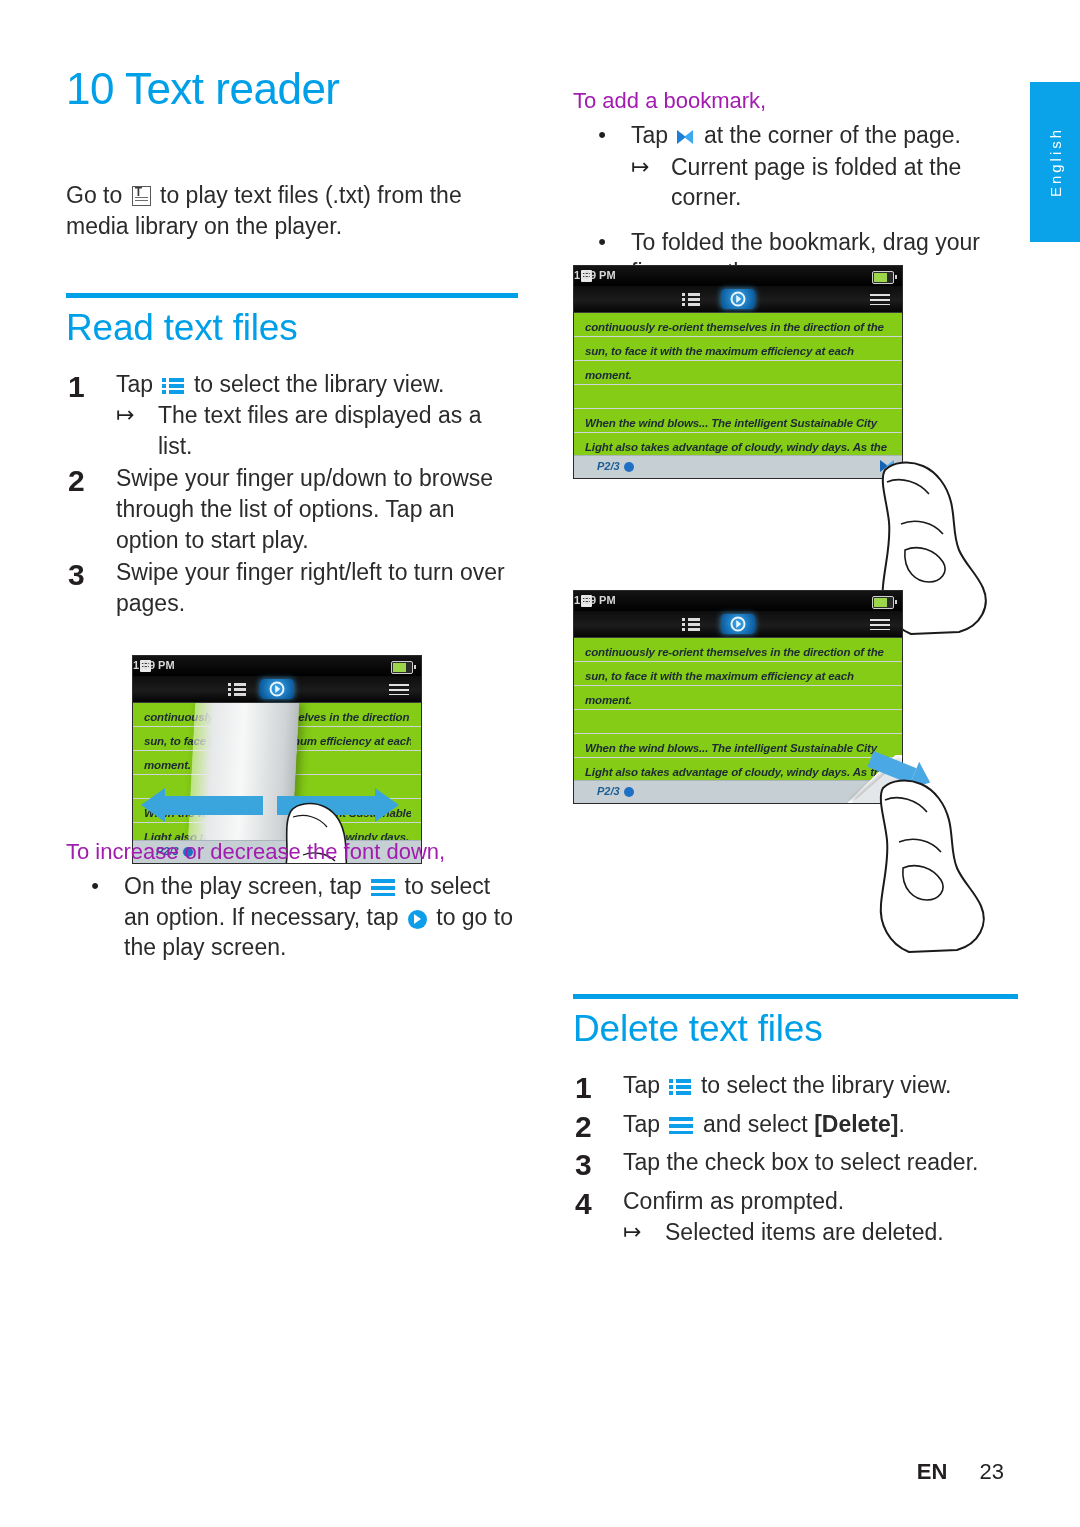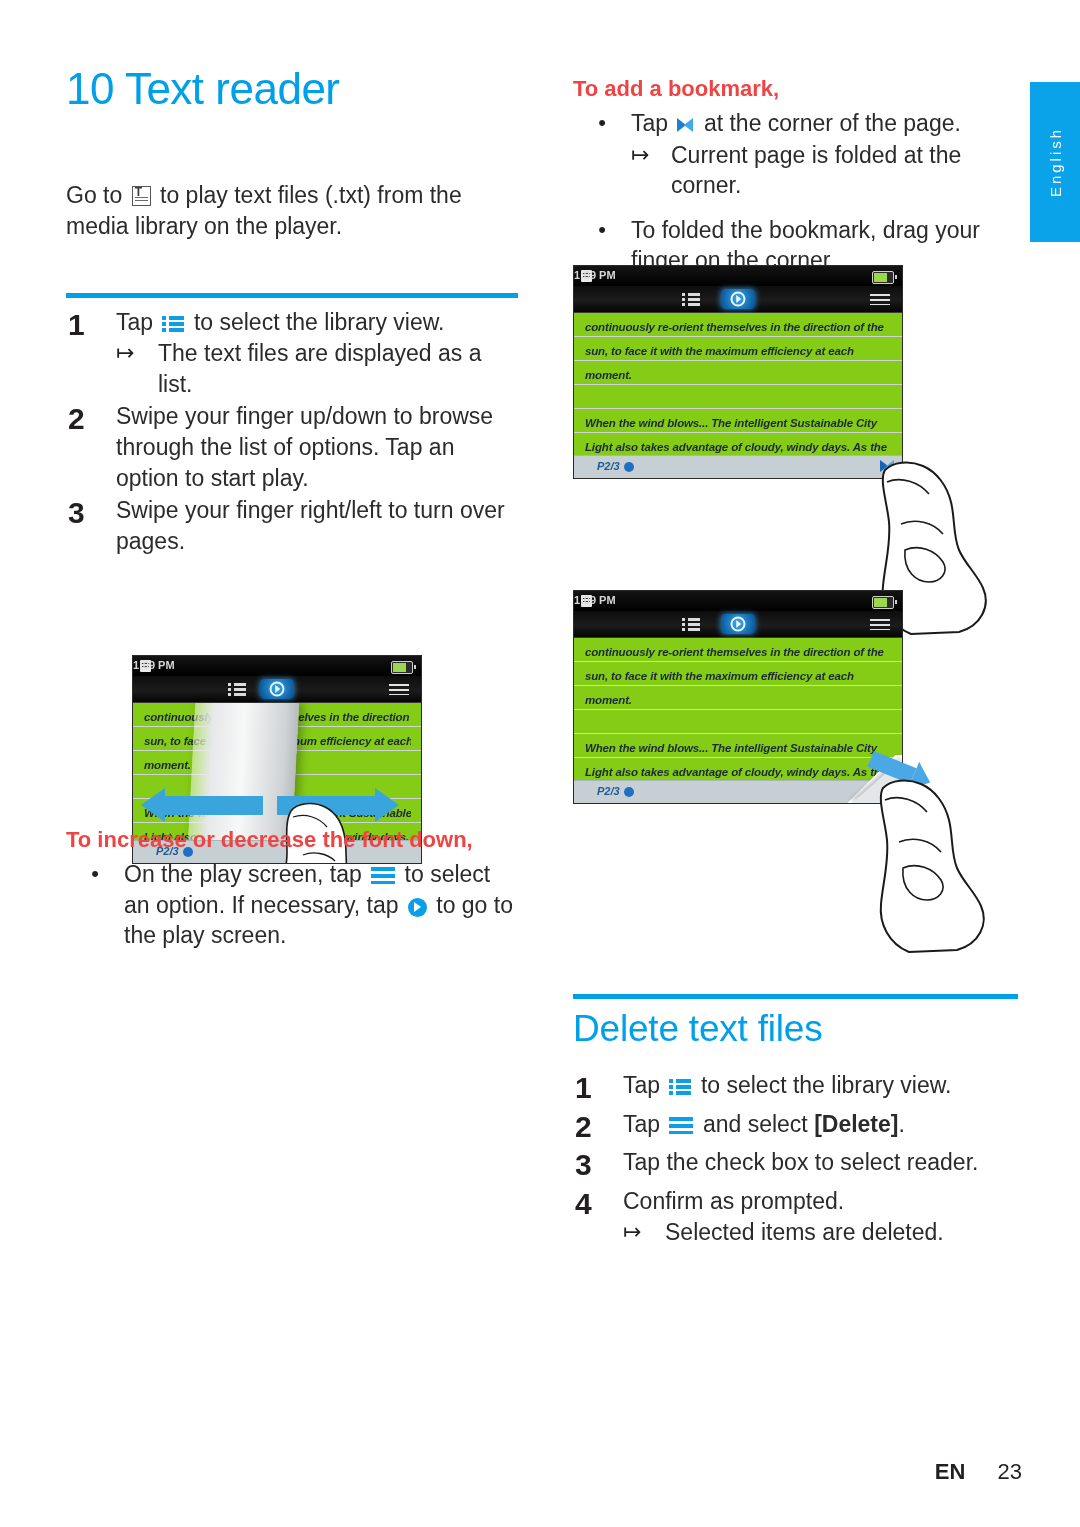--- a/index.html
+++ b/index.html
@@ -107,23 +107,23 @@
   }
   .substep-text {
     flex: 1 1 auto;
     font-size: 23px;
     line-height: 1.33;
   }
 
   
   .bullet-head {
     font-size: 22px;
-    font-weight: 700;
-    color: #ef4444;
-    margin: 0 0 6px 0;
+    font-weight: 400;
+    color: #a21caf;
+    margin: 12px 0 6px 0;
   }
   .bullets { margin: 0; padding: 0; list-style: none; }
   .bullet {
     display: flex;
     align-items: flex-start;
     margin-bottom: 6px;
   }
   .bullet-dot {
     flex: 0 0 58px;
     font-size: 22px;
@@ -501,21 +501,21 @@
     position:absolute;
     left: 50%;
     top: 50%;
     translate: -50% -50%;
     white-space: nowrap;
   }
 
   
   .footer {
     position: absolute;
-    right: 58px;
+    right: 76px;
     bottom: 42px;
     font-size: 22px;
     color: #231f20;
     margin-top: 39px;
   }
   .footer .en { font-weight: 700; margin-right: 26px; }
   .footer .pg { font-weight: 400; }
 </style>
 </head>
 <body>
@@ -529,20 +529,21 @@
       <span>Text reader</span>
     </h1>
 
     <p class="intro">
       <span>Go to</span>
       <span class="ic ic-txtfile"></span>
       <span>to play text files (.txt) from the media library on the player.</span>
     </p>
 
     <div class="rule"></div>
+    <h2 class="section-title">Read text files</h2>
 
     <ol class="steps">
 
       <li class="step">
         <div class="step-num">1</div>
         <div class="step-body">
           <span>Tap</span>
           <span class="ic ic-grid"></span>
           <span>to select the library view.</span>
           <div class="substep">

